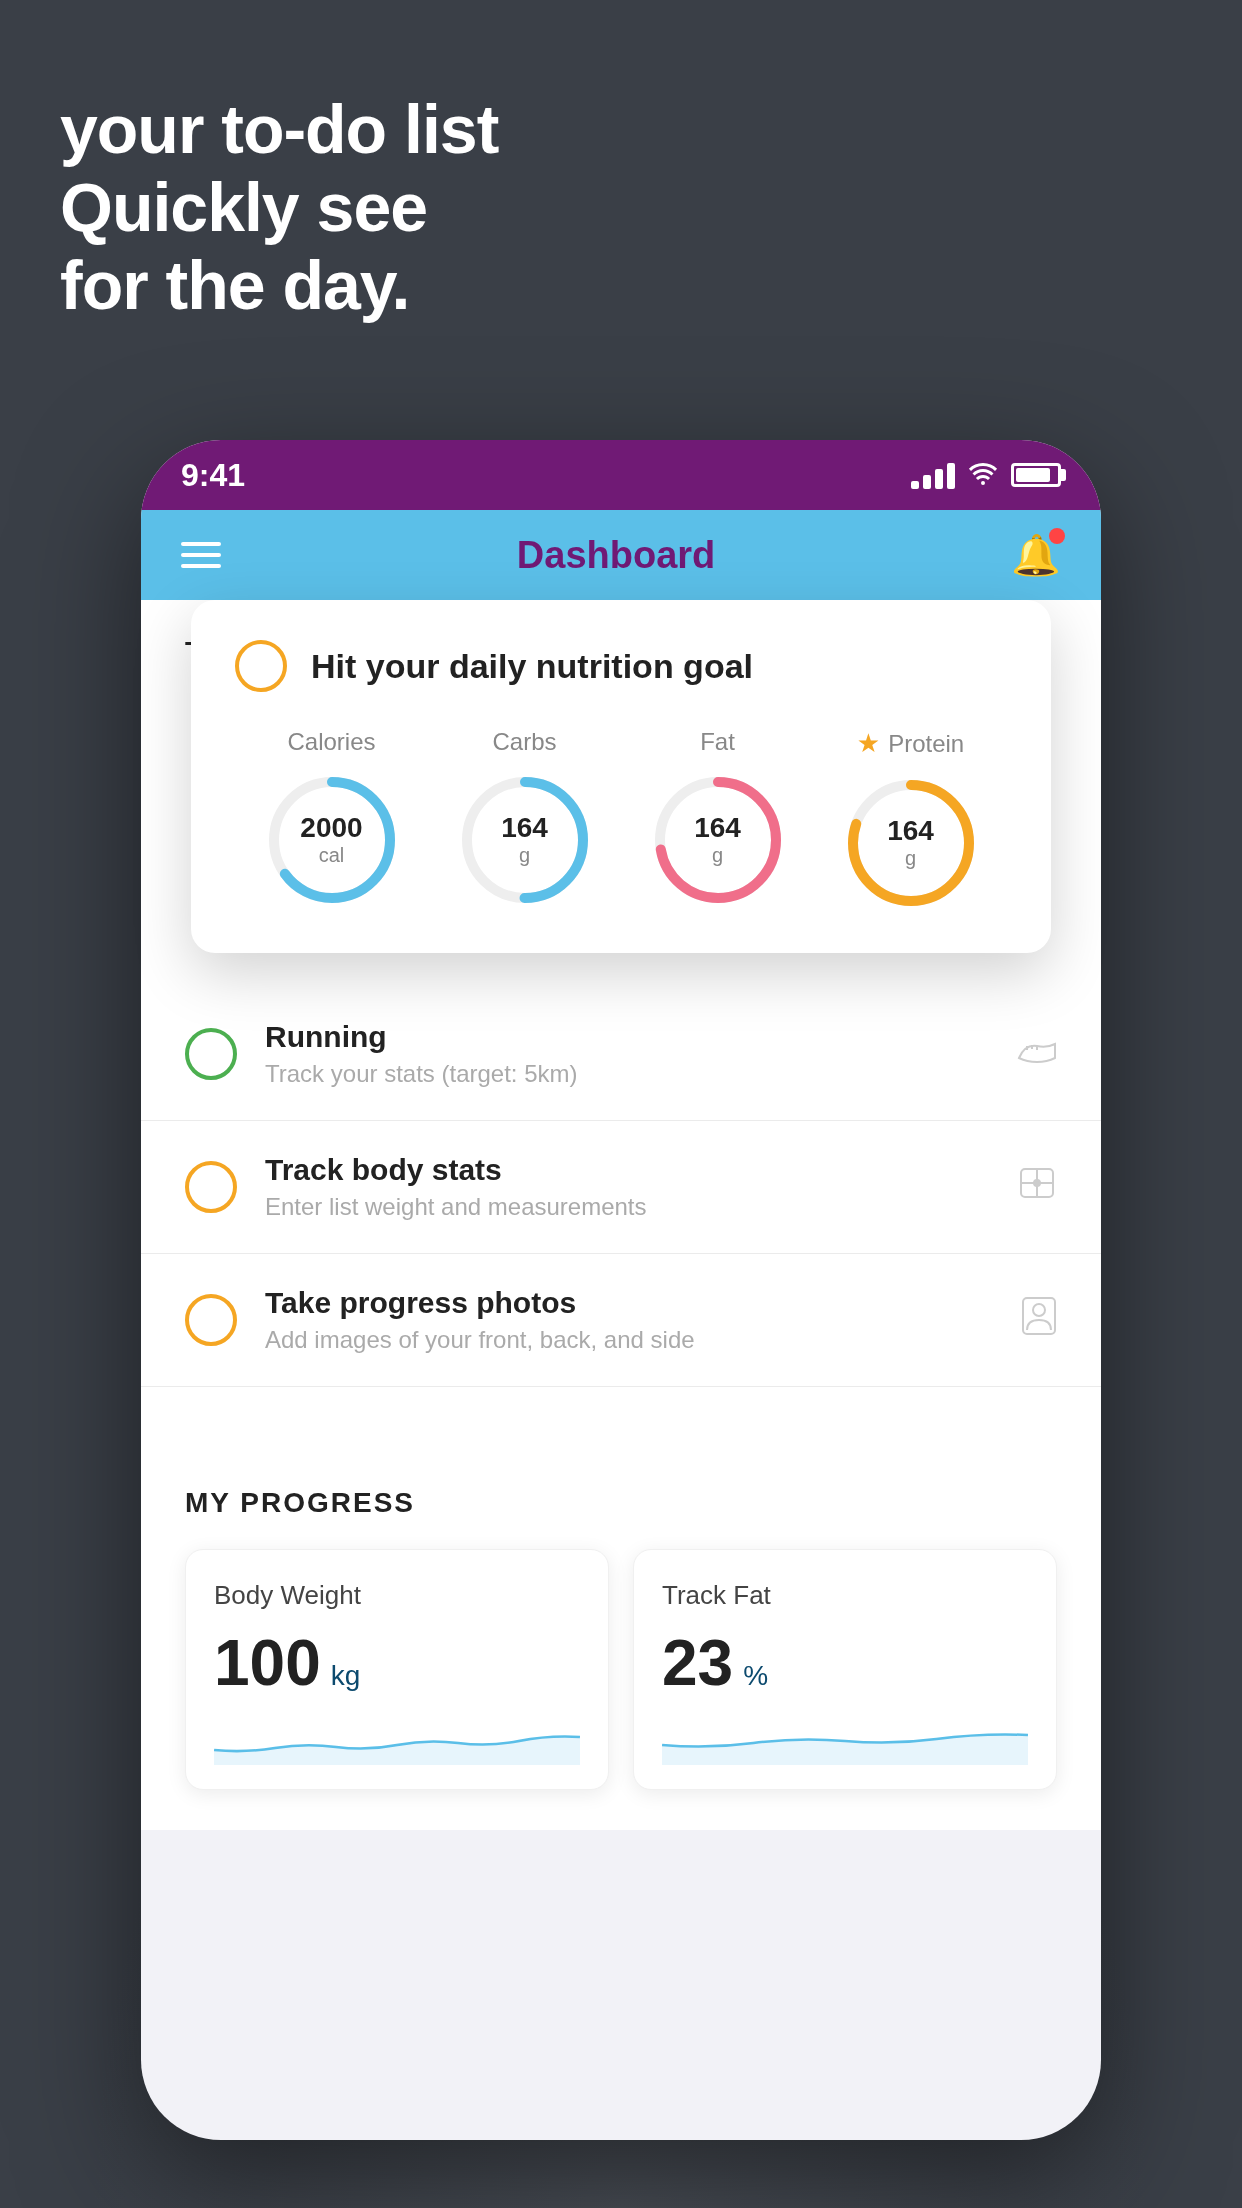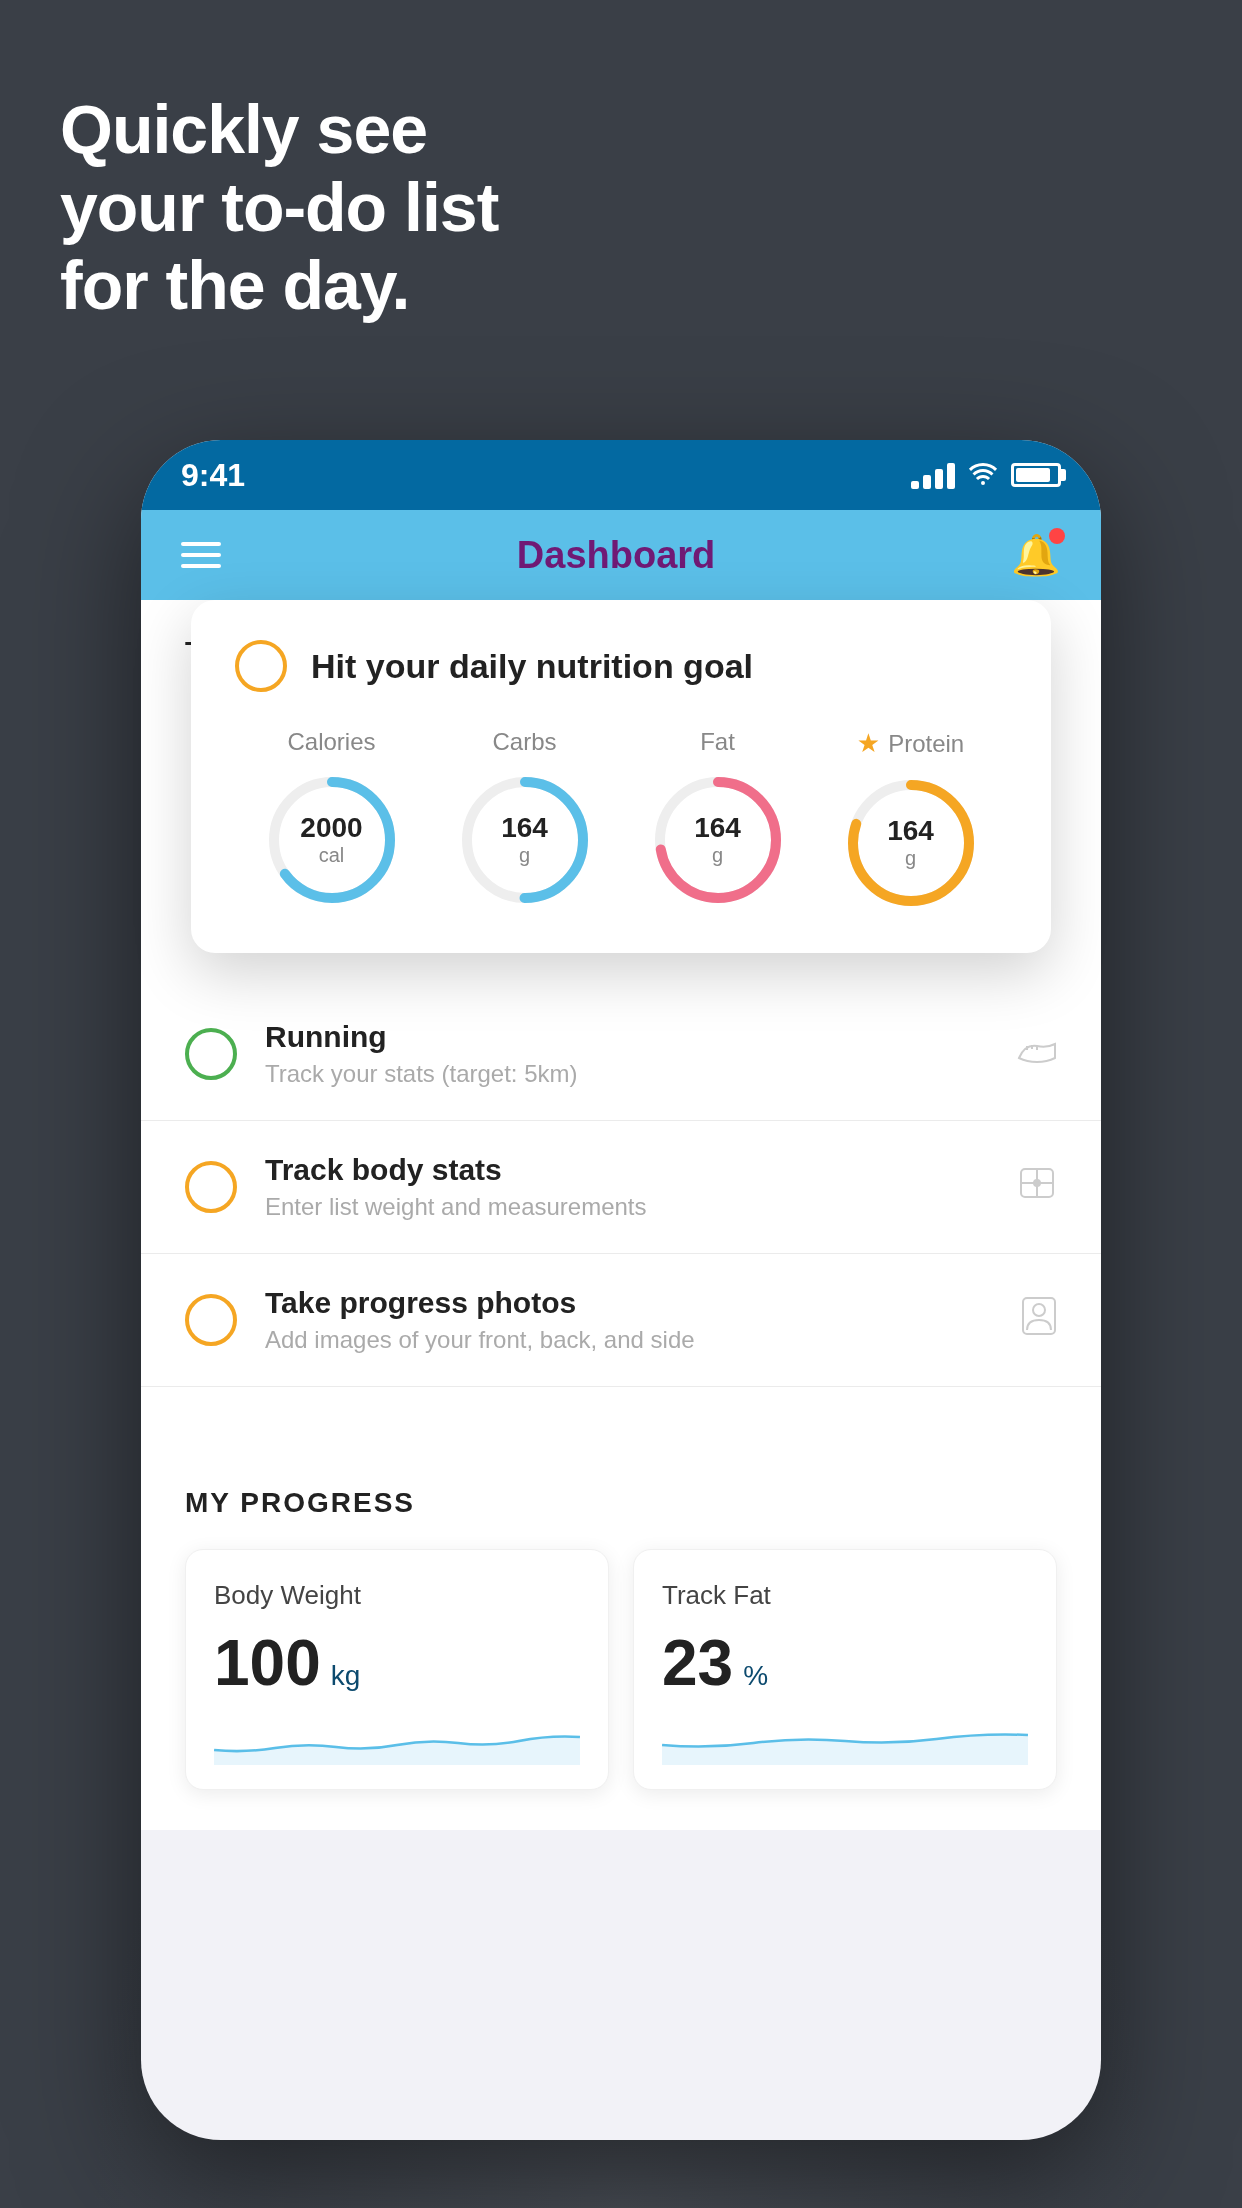--- a/index.html
+++ b/index.html
@@ -44,21 +44,21 @@
       width: 960px;
       height: 1700px;
       background: #f2f2f7;
       border-radius: 80px;
       overflow: hidden;
       box-shadow: 0 40px 120px rgba(0,0,0,0.5);
     }
 
     
     .status-bar {
-      background: #0369a1;
+      background: #701a75;
       height: 70px;
       display: flex;
       align-items: center;
       justify-content: space-between;
       padding: 0 40px;
     }
 
     .status-time {
       color: white;
       font-size: 32px;
@@ -399,22 +399,22 @@
     }
   </style>
 </head>
 <body>
 
 <div style="width:1242px;height:2208px;background:#3a3f47;position:relative;overflow:hidden;">
 
   <div class="bg-overlay"></div>
 
   <div class="headline">
+    <div>your to-do list</div>
     <div>Quickly see</div>
-    <div>your to-do list</div>
     <div>for the day.</div>
   </div>
 
   <div class="phone-frame">
 
     <div class="status-bar">
       <span class="status-time">9:41</span>
       <div class="status-icons">
         <div class="signal-bars">
           <div class="signal-bar" style="height:8px;"></div>

